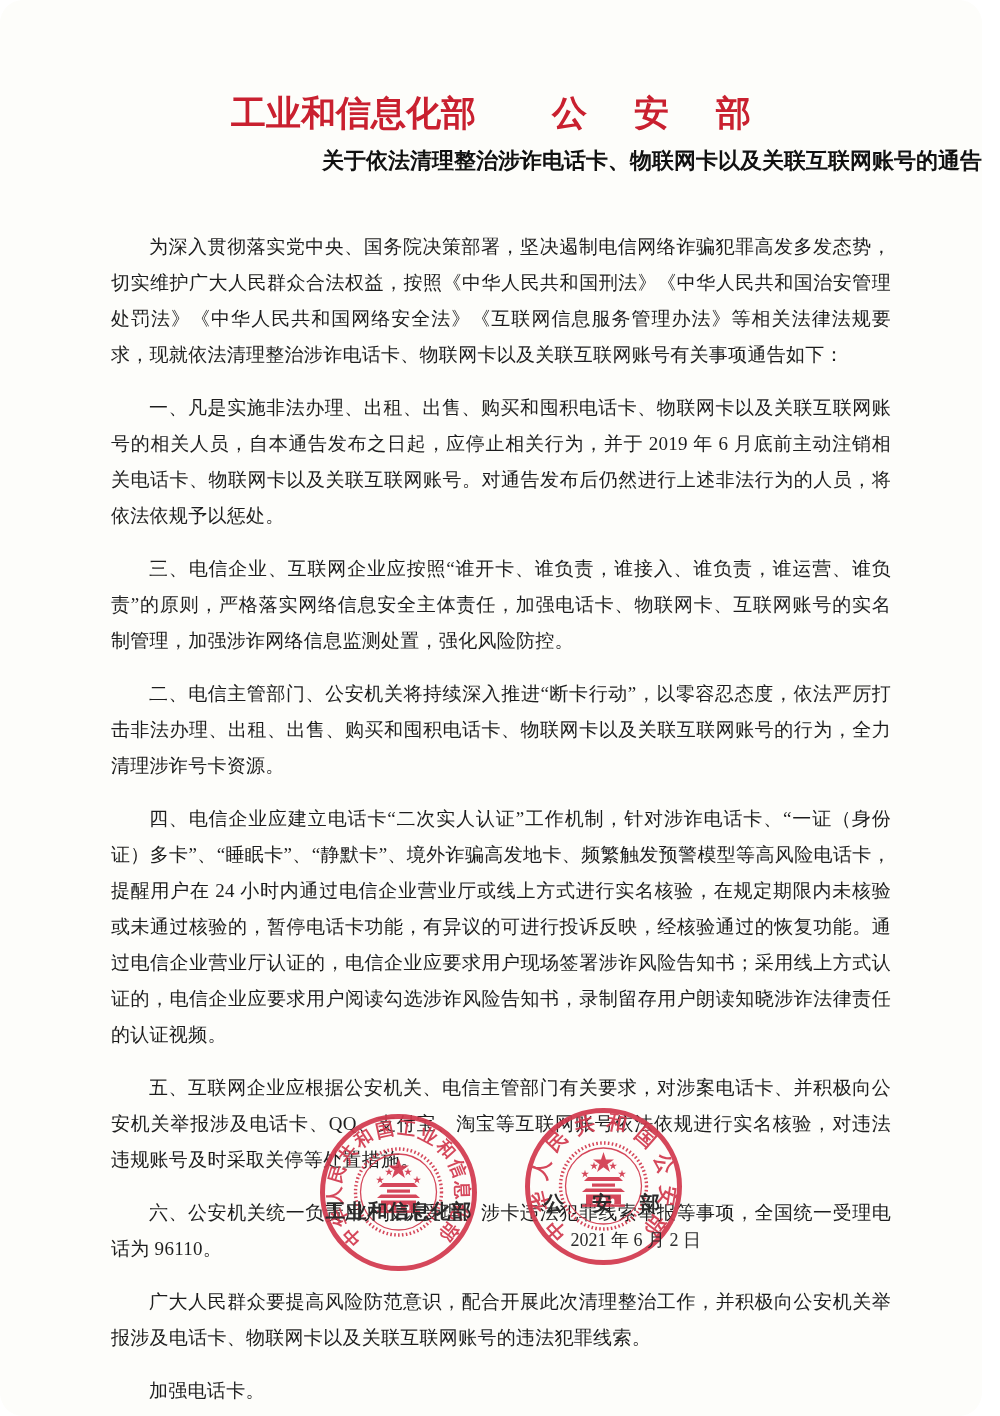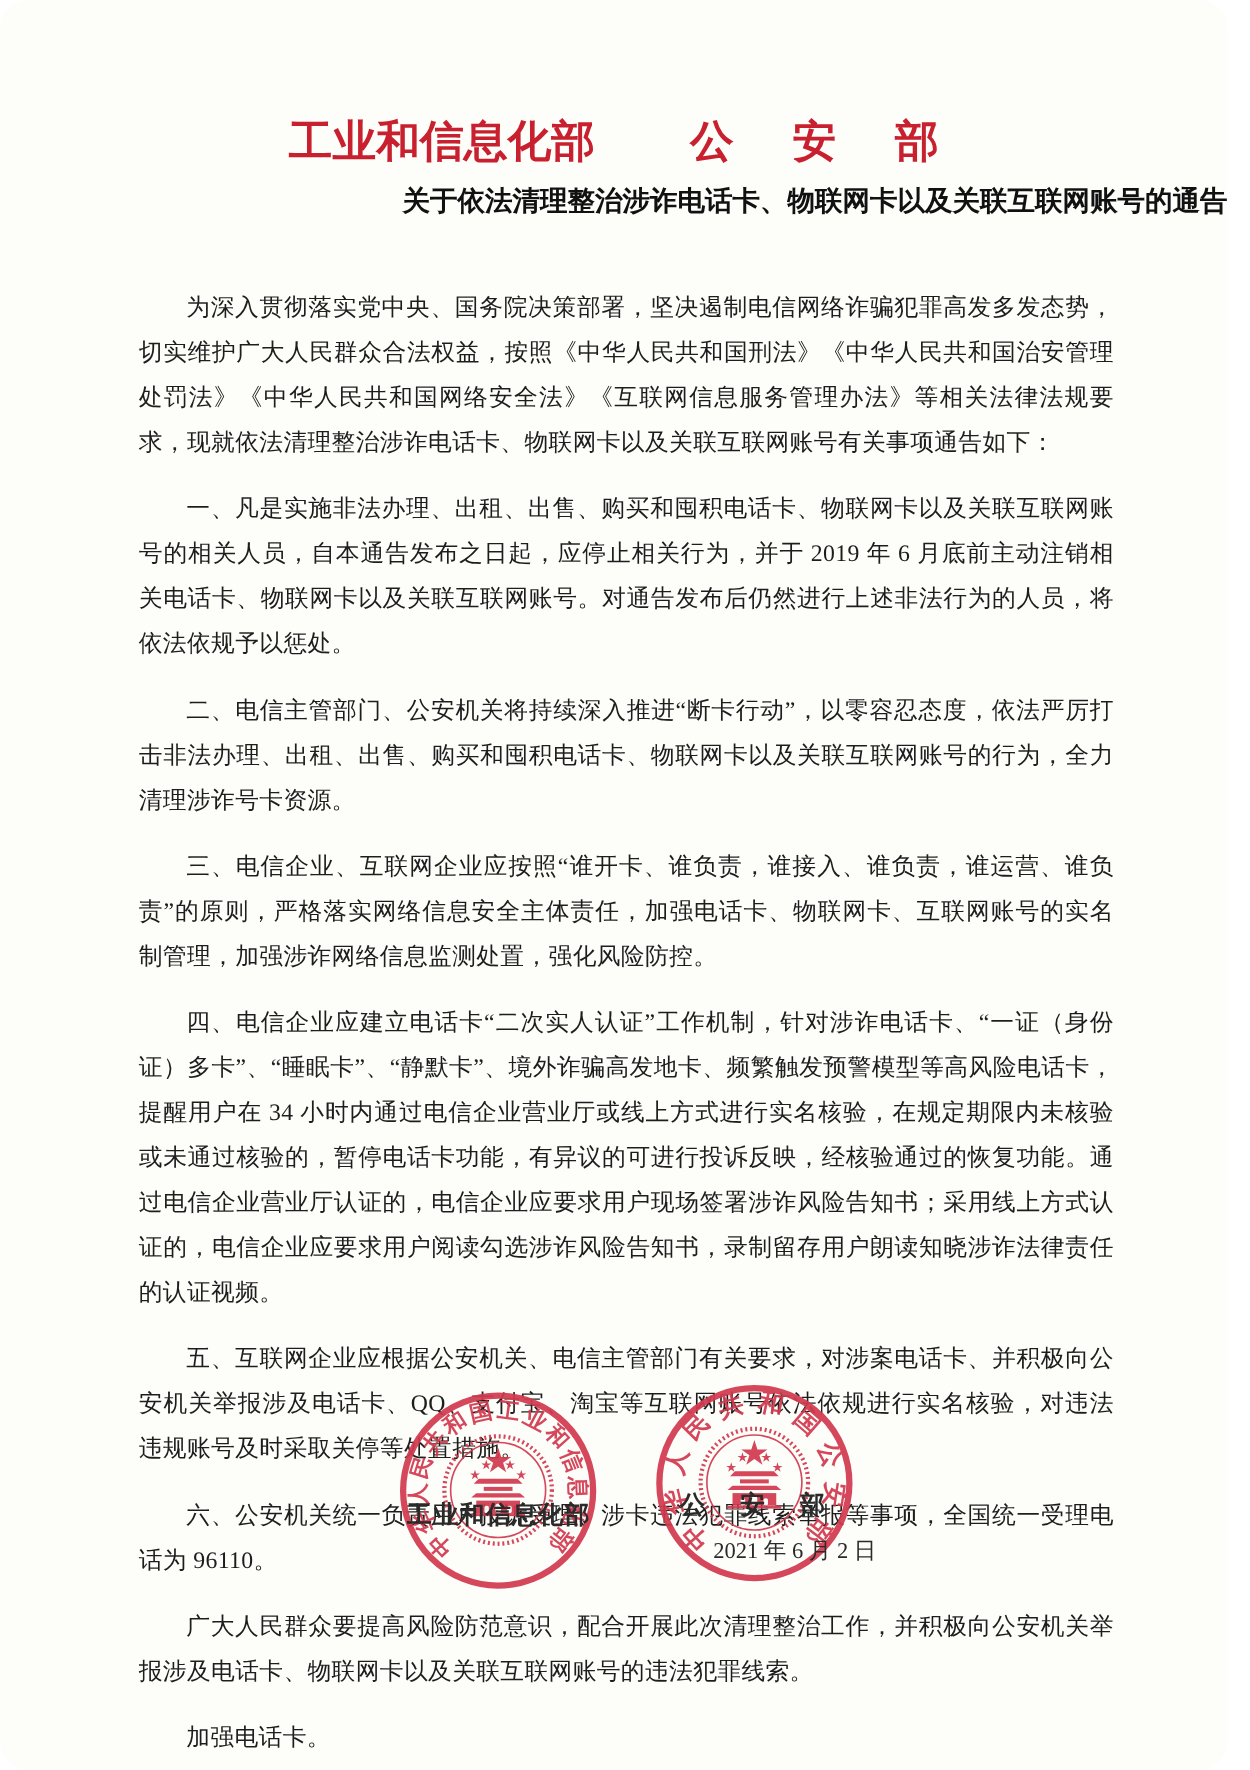--- a/index.html
+++ b/index.html
@@ -68,23 +68,23 @@
   <div class="ministry-line">
     <span class="ministry">工业和信息化部</span>
     <span class="ministry ministry-spaced">公　安　部</span>
   </div>
 
   <h1 class="doc-title">关于依法清理整治涉诈电话卡、物联网卡以及关联互联网账号的通告</h1>
 
   <div class="doc-body">
       <p>为深入贯彻落实党中央、国务院决策部署，坚决遏制电信网络诈骗犯罪高发多发态势，切实维护广大人民群众合法权益，按照《中华人民共和国刑法》《中华人民共和国治安管理处罚法》《中华人民共和国网络安全法》《互联网信息服务管理办法》等相关法律法规要求，现就依法清理整治涉诈电话卡、物联网卡以及关联互联网账号有关事项通告如下：</p>
       <p>一、凡是实施非法办理、出租、出售、购买和囤积电话卡、物联网卡以及关联互联网账号的相关人员，自本通告发布之日起，应停止相关行为，并于 2019 年 6 月底前主动注销相关电话卡、物联网卡以及关联互联网账号。对通告发布后仍然进行上述非法行为的人员，将依法依规予以惩处。</p>
+      <p>三、电信企业、互联网企业应按照“谁开卡、谁负责，谁接入、谁负责，谁运营、谁负责”的原则，严格落实网络信息安全主体责任，加强电话卡、物联网卡、互联网账号的实名制管理，加强涉诈网络信息监测处置，强化风险防控。</p>
       <p>二、电信主管部门、公安机关将持续深入推进“断卡行动”，以零容忍态度，依法严厉打击非法办理、出租、出售、购买和囤积电话卡、物联网卡以及关联互联网账号的行为，全力清理涉诈号卡资源。</p>
-      <p>三、电信企业、互联网企业应按照“谁开卡、谁负责，谁接入、谁负责，谁运营、谁负责”的原则，严格落实网络信息安全主体责任，加强电话卡、物联网卡、互联网账号的实名制管理，加强涉诈网络信息监测处置，强化风险防控。</p>
-      <p>四、电信企业应建立电话卡“二次实人认证”工作机制，针对涉诈电话卡、“一证（身份证）多卡”、“睡眠卡”、“静默卡”、境外诈骗高发地卡、频繁触发预警模型等高风险电话卡，提醒用户在 34 小时内通过电信企业营业厅或线上方式进行实名核验，在规定期限内未核验或未通过核验的，暂停电话卡功能，有异议的可进行投诉反映，经核验通过的恢复功能。通过电信企业营业厅认证的，电信企业应要求用户现场签署涉诈风险告知书；采用线上方式认证的，电信企业应要求用户阅读勾选涉诈风险告知书，录制留存用户朗读知晓涉诈法律责任的认证视频。</p>
+      <p>四、电信企业应建立电话卡“二次实人认证”工作机制，针对涉诈电话卡、“一证（身份证）多卡”、“睡眠卡”、“静默卡”、境外诈骗高发地卡、频繁触发预警模型等高风险电话卡，提醒用户在 24 小时内通过电信企业营业厅或线上方式进行实名核验，在规定期限内未核验或未通过核验的，暂停电话卡功能，有异议的可进行投诉反映，经核验通过的恢复功能。通过电信企业营业厅认证的，电信企业应要求用户现场签署涉诈风险告知书；采用线上方式认证的，电信企业应要求用户阅读勾选涉诈风险告知书，录制留存用户朗读知晓涉诈法律责任的认证视频。</p>
       <p>五、互联网企业应根据公安机关、电信主管部门有关要求，对涉案电话卡、并积极向公安机关举报涉及电话卡、QQ、支付宝、淘宝等互联网账号依法依规进行实名核验，对违法违规账号及时采取关停等处置措施。</p>
       <p>六、公安机关统一负责用户投诉受理、涉卡违法犯罪线索举报等事项，全国统一受理电话为 96110。</p>
       <p>广大人民群众要提高风险防范意识，配合开展此次清理整治工作，并积极向公安机关举报涉及电话卡、物联网卡以及关联互联网账号的违法犯罪线索。</p>
       <p>加强电话卡。</p>
     </div>
 
   <div class="seal-row">
 
     <div class="seal seal-left">
       <svg viewBox="0 0 165 165" aria-hidden="true">

